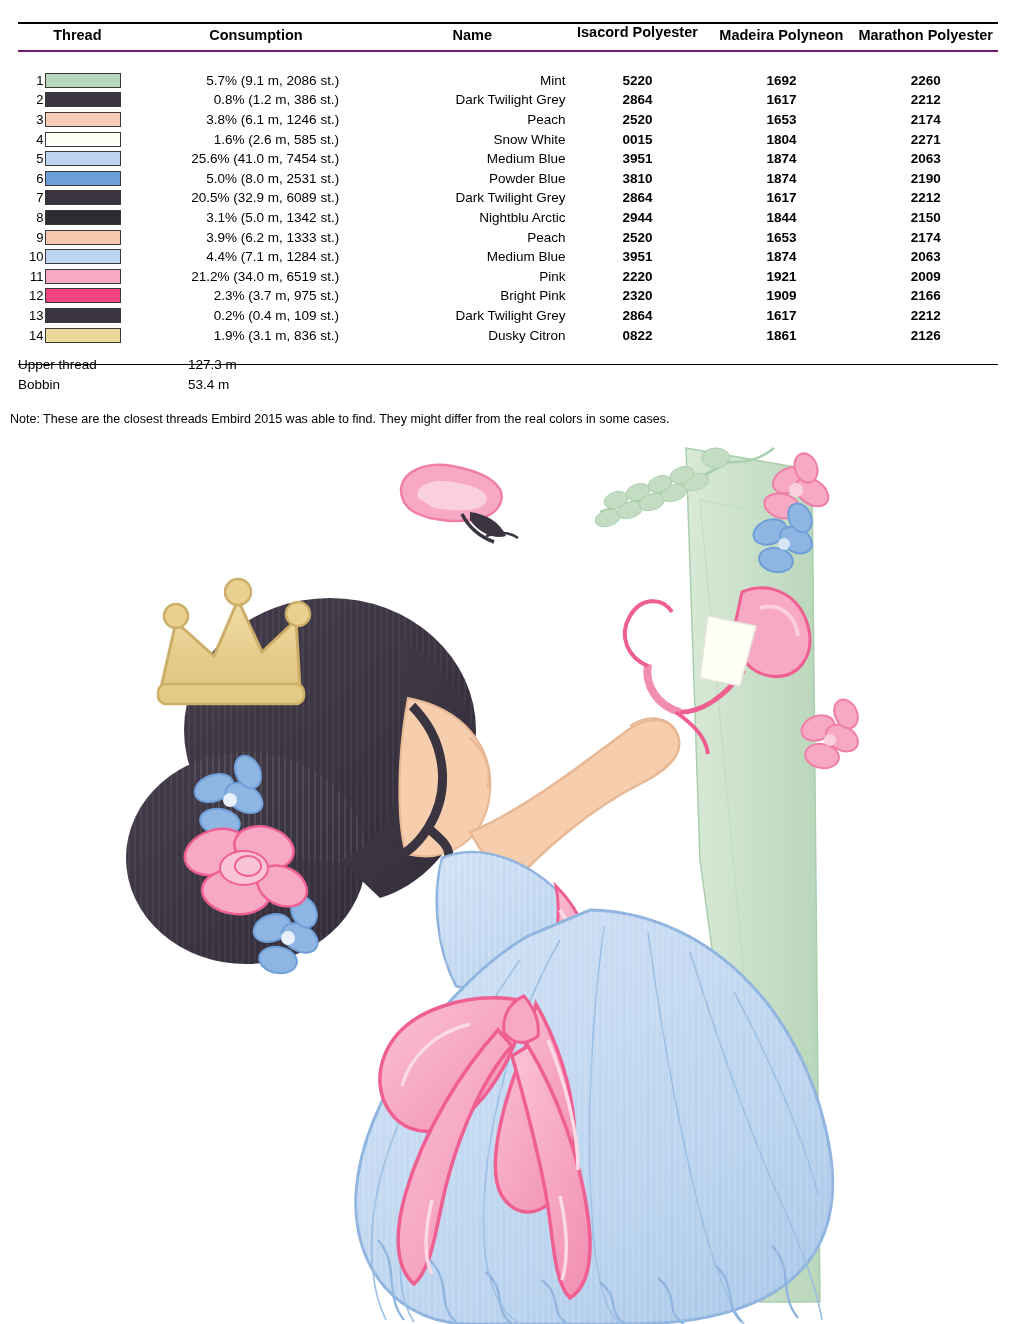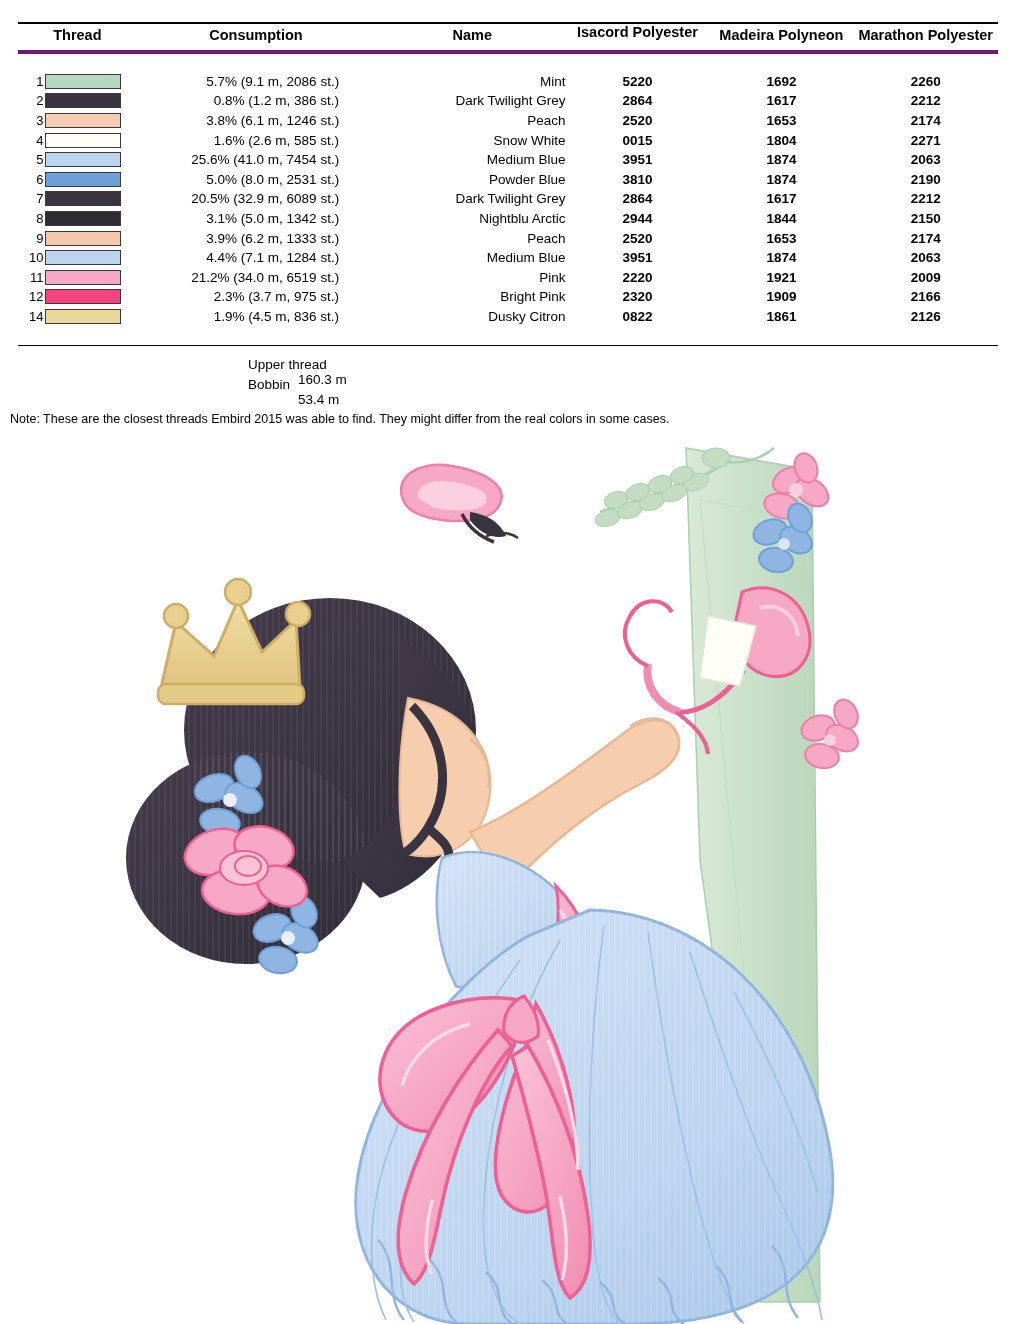--- a/index.html
+++ b/index.html
@@ -38,21 +38,21 @@
     font-size: 14.5px;
     padding: 3px 0 7px 0;
     vertical-align: bottom;
     text-align: center;
     white-space: nowrap;
   }
   .rule-top {
     border-top: 2px solid #000;
   }
   .rule-bottom {
-    border-bottom: 4px solid #701a75;
+    border-bottom: 2px solid #701a75;
   }
   .hdr-thread { width: 120px; text-align: center; }
   .hdr-consumption { width: 205px; text-align: center; }
   .hdr-name { width: 190px; text-align: left; padding-left: 4px !important; }
   .hdr-brand {
     font-size: 11.5px;
     width: 145px;
     margin-top: 48px;
   }
   .hdr-brand.lift-1 { vertical-align: top; padding-top: 0; }
@@ -101,22 +101,21 @@
   .totals {
     position: absolute;
     left: 18px;
     top: 357px;
     width: 400px;
     font-size: 13.5px;
   }
   .totals .row {
     display: flex;
     height: 20px;
-    align-items: flex-end;
-    flex-direction: column;
+    align-items: flex-start;
   }
   .totals .lbl { width: 170px; }
   .totals .val { width: 120px; }
 
   
   .note {
     position: absolute;
     left: 10px;
     top: 412px;
     font-size: 12.5px;
@@ -281,42 +280,53 @@
           <td class="c-swatch">
               <span class="swatch" style="background-color: rgb(244, 67, 127);"></span>
             </td>
           <td class="c-consumption">2.3% (3.7 m, 975 st.)</td>
           <td class="c-name">Bright Pink</td>
           <td class="c-code">2320</td>
           <td class="c-code">1909</td>
           <td class="c-code">2166</td>
         </tr>
         <tr>
+          <td class="c-num">13</td>
+          <td class="c-swatch">
+              <span class="swatch" style="background-color: rgb(58, 51, 64);"></span>
+            </td>
+          <td class="c-consumption">0.2% (0.4 m, 109 st.)</td>
+          <td class="c-name">Dark Twilight Grey</td>
+          <td class="c-code">2864</td>
+          <td class="c-code">1617</td>
+          <td class="c-code">2212</td>
+        </tr>
+        <tr>
           <td class="c-num">14</td>
           <td class="c-swatch">
               <span class="swatch" style="background-color: rgb(236, 215, 154);"></span>
             </td>
-          <td class="c-consumption">1.9% (4.5 m, 836 st.)</td>
+          <td class="c-consumption">1.9% (3.1 m, 836 st.)</td>
           <td class="c-name">Dusky Citron</td>
           <td class="c-code">0822</td>
           <td class="c-code">1861</td>
           <td class="c-code">2126</td>
         </tr>
 
         <tr class="spacer-row">
             <td colspan="7" style="border-bottom:1.5px solid #000;"></td>
           </tr>
       </tbody>
     </table>
   </div>
 
   <div class="totals">
     <div class="row">
       <span class="lbl">Upper thread</span>
-      <span class="val">160.3 m</span>
+      <span class="val">127.3 m</span>
     </div>
     <div class="row">
       <span class="lbl">Bobbin</span>
       <span class="val">53.4 m</span>
     </div>
   </div>
 
   <div class="note">Note: These are the closest threads Embird 2015 was able to find. They might differ from the real colors in some cases.</div>
 
   <div class="artwork">

